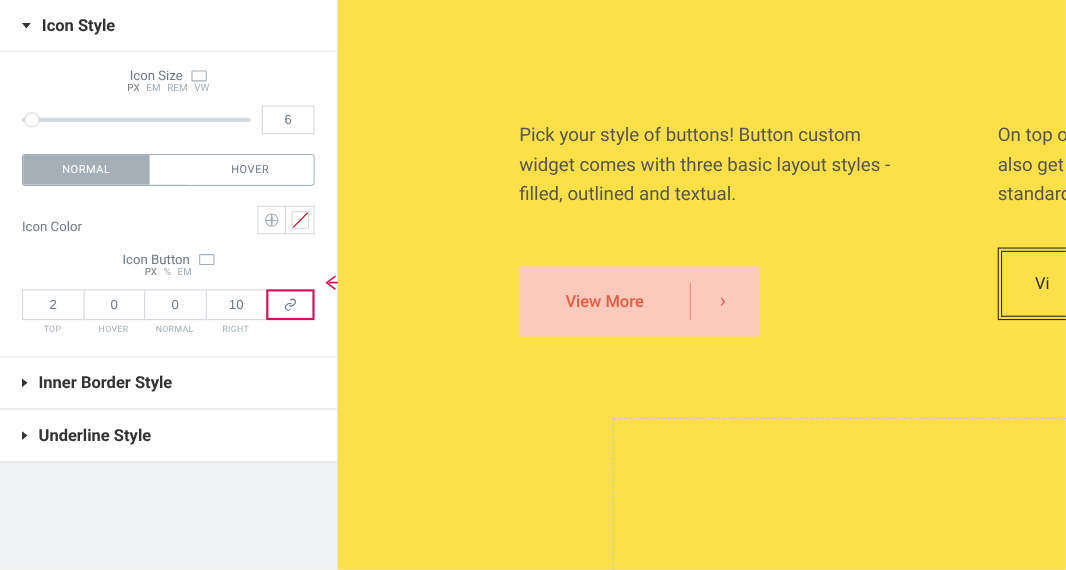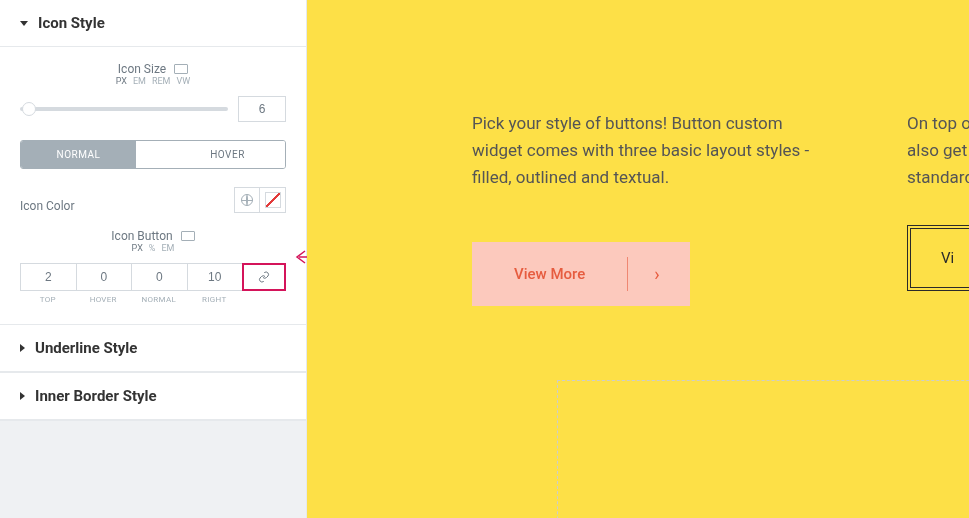--- a/index.html
+++ b/index.html
@@ -393,25 +393,25 @@
         <span>HOVER</span>
         <span>NORMAL</span>
         <span>RIGHT</span>
         <span class="spacer"></span>
       </div>
     </div>
   </div>
 
   <div class="section-header collapsed">
     <span class="caret right"></span>
-    <span class="section-title">Underline Style</span>
+    <span class="section-title">Inner Border Style</span>
   </div>
   <div class="section-header collapsed">
     <span class="caret right"></span>
-    <span class="section-title">Inner Border Style</span>
+    <span class="section-title">Underline Style</span>
   </div>
   <div class="sidebar-spacer"></div>
 </div>
 
 <div class="collapse-handle"></div>
 
 <svg class="arrow-annotation" width="40" height="16">
   <line x1="38" y1="8" x2="6" y2="8" stroke="#d4145a" stroke-width="1.5"></line>
   <polyline points="12,2 4,8 12,14" fill="none" stroke="#d4145a" stroke-width="1.5"></polyline>
 </svg>

